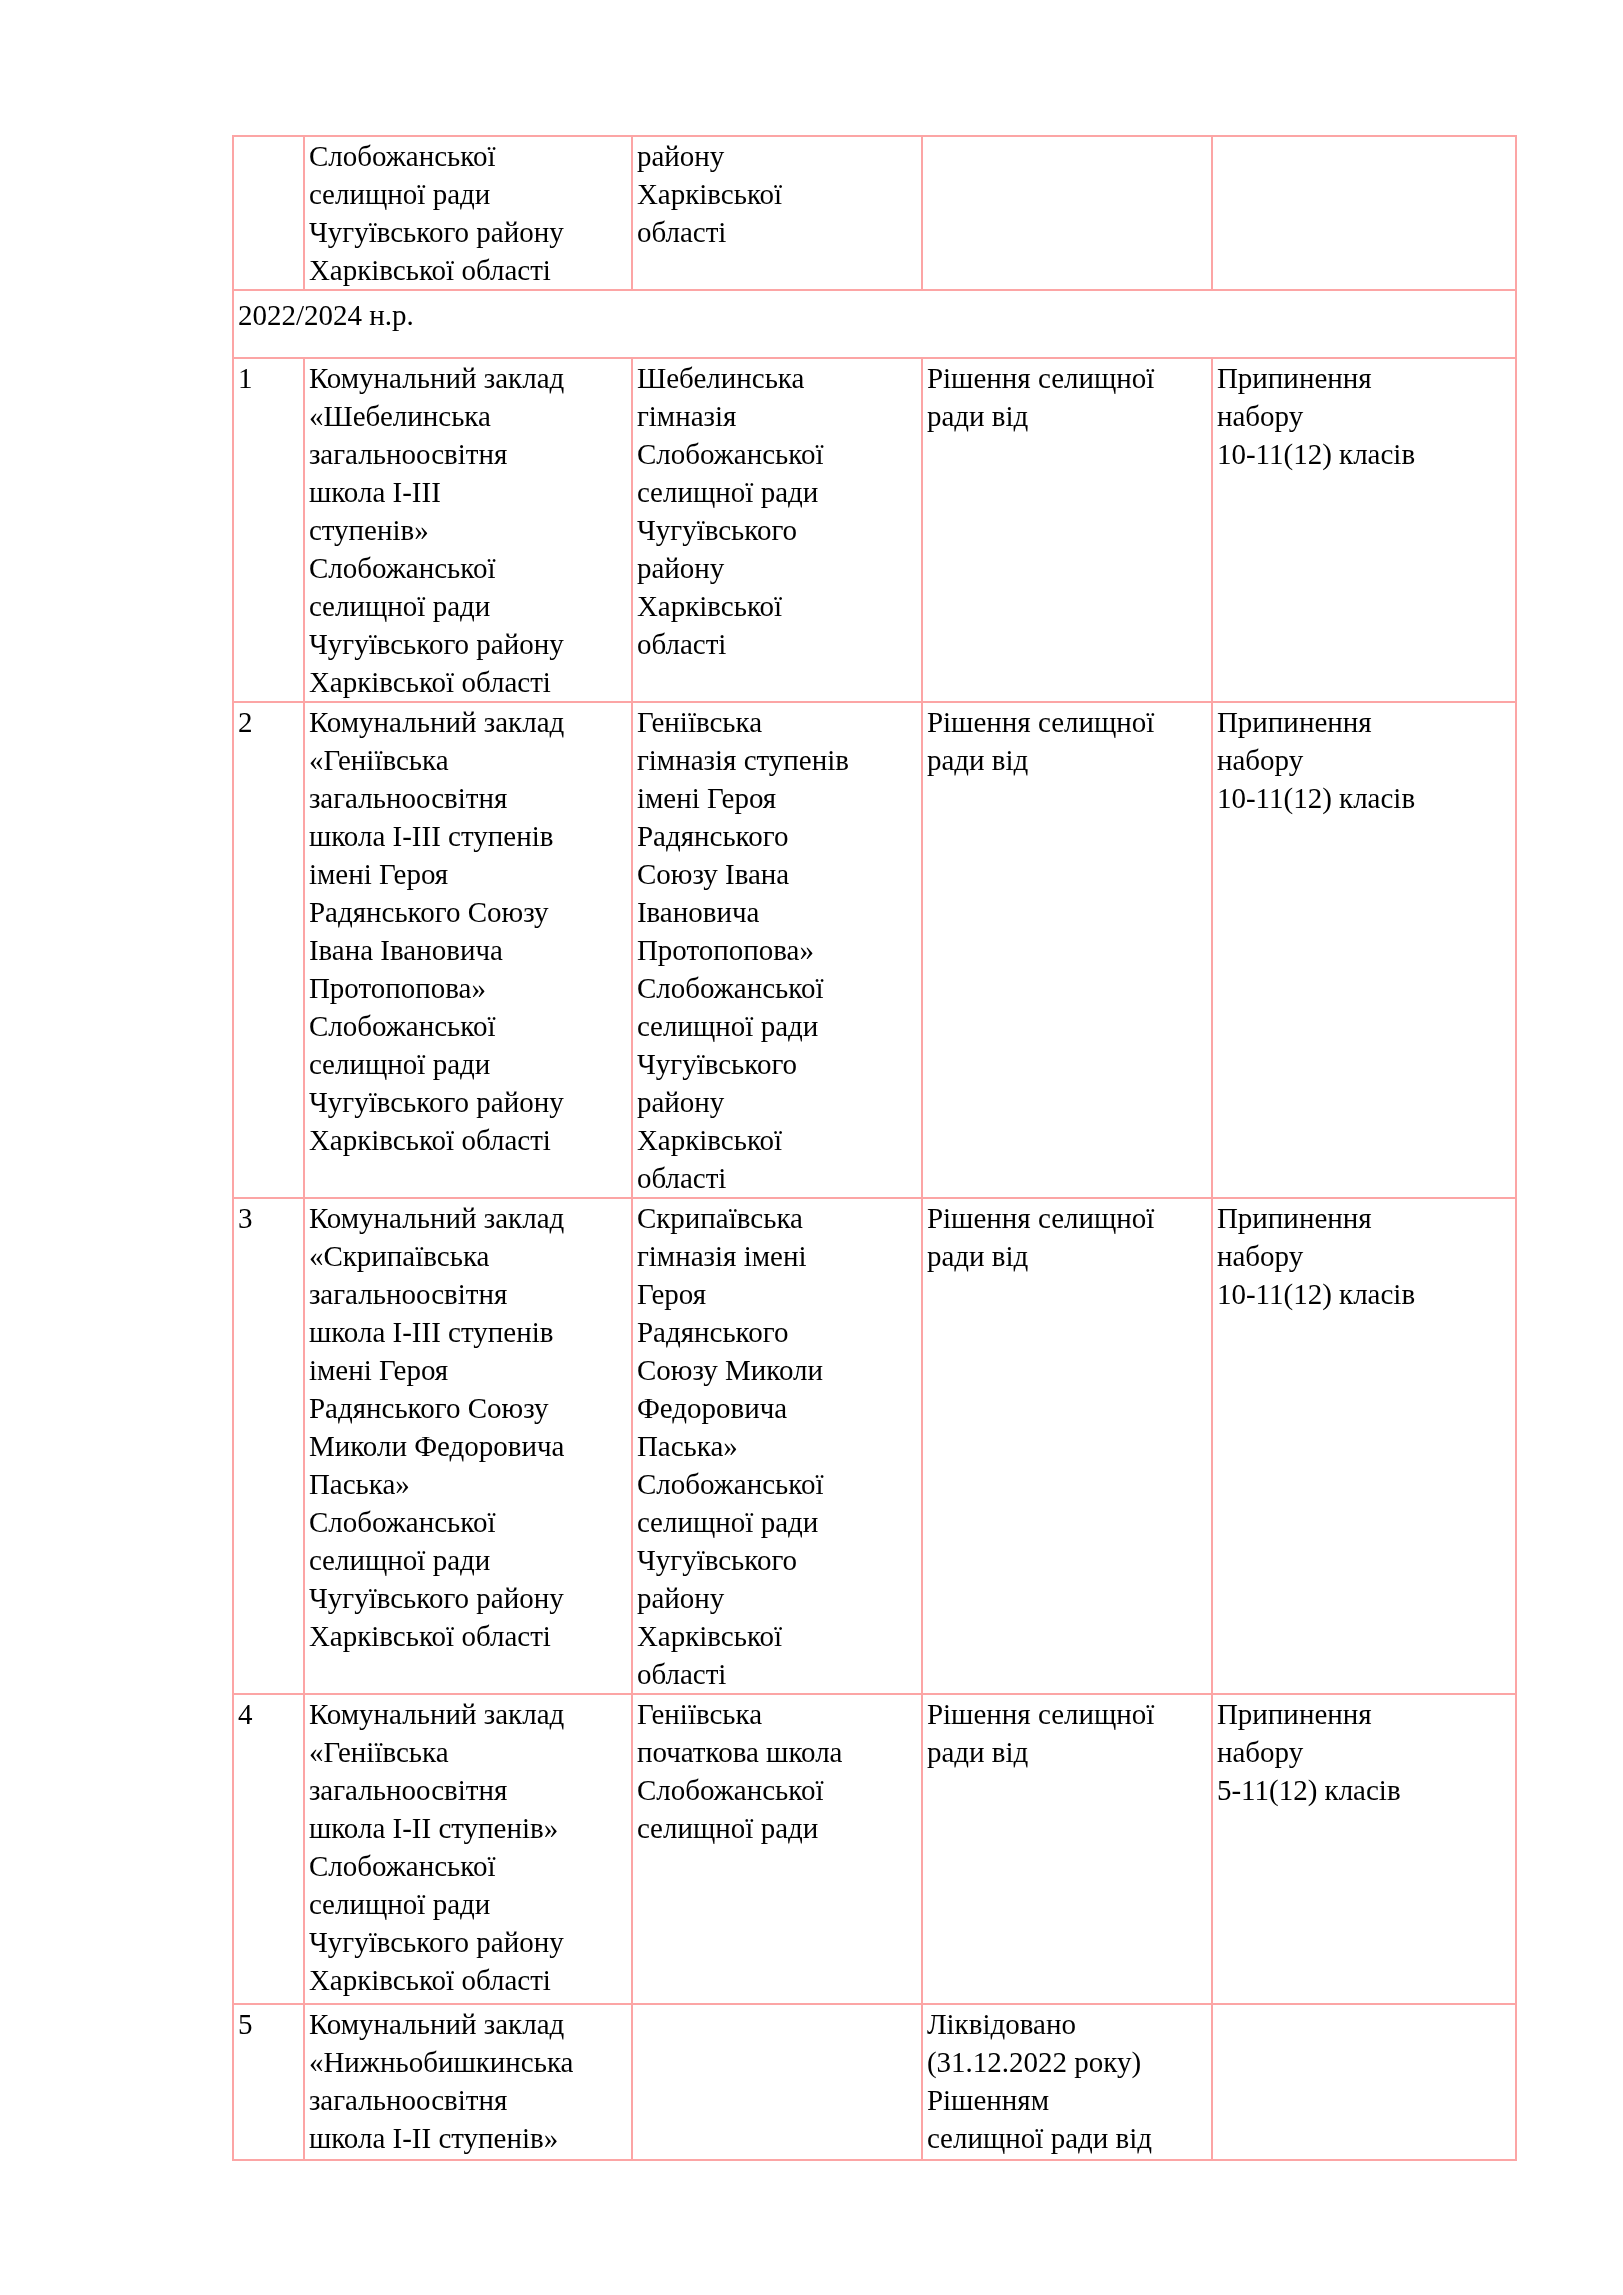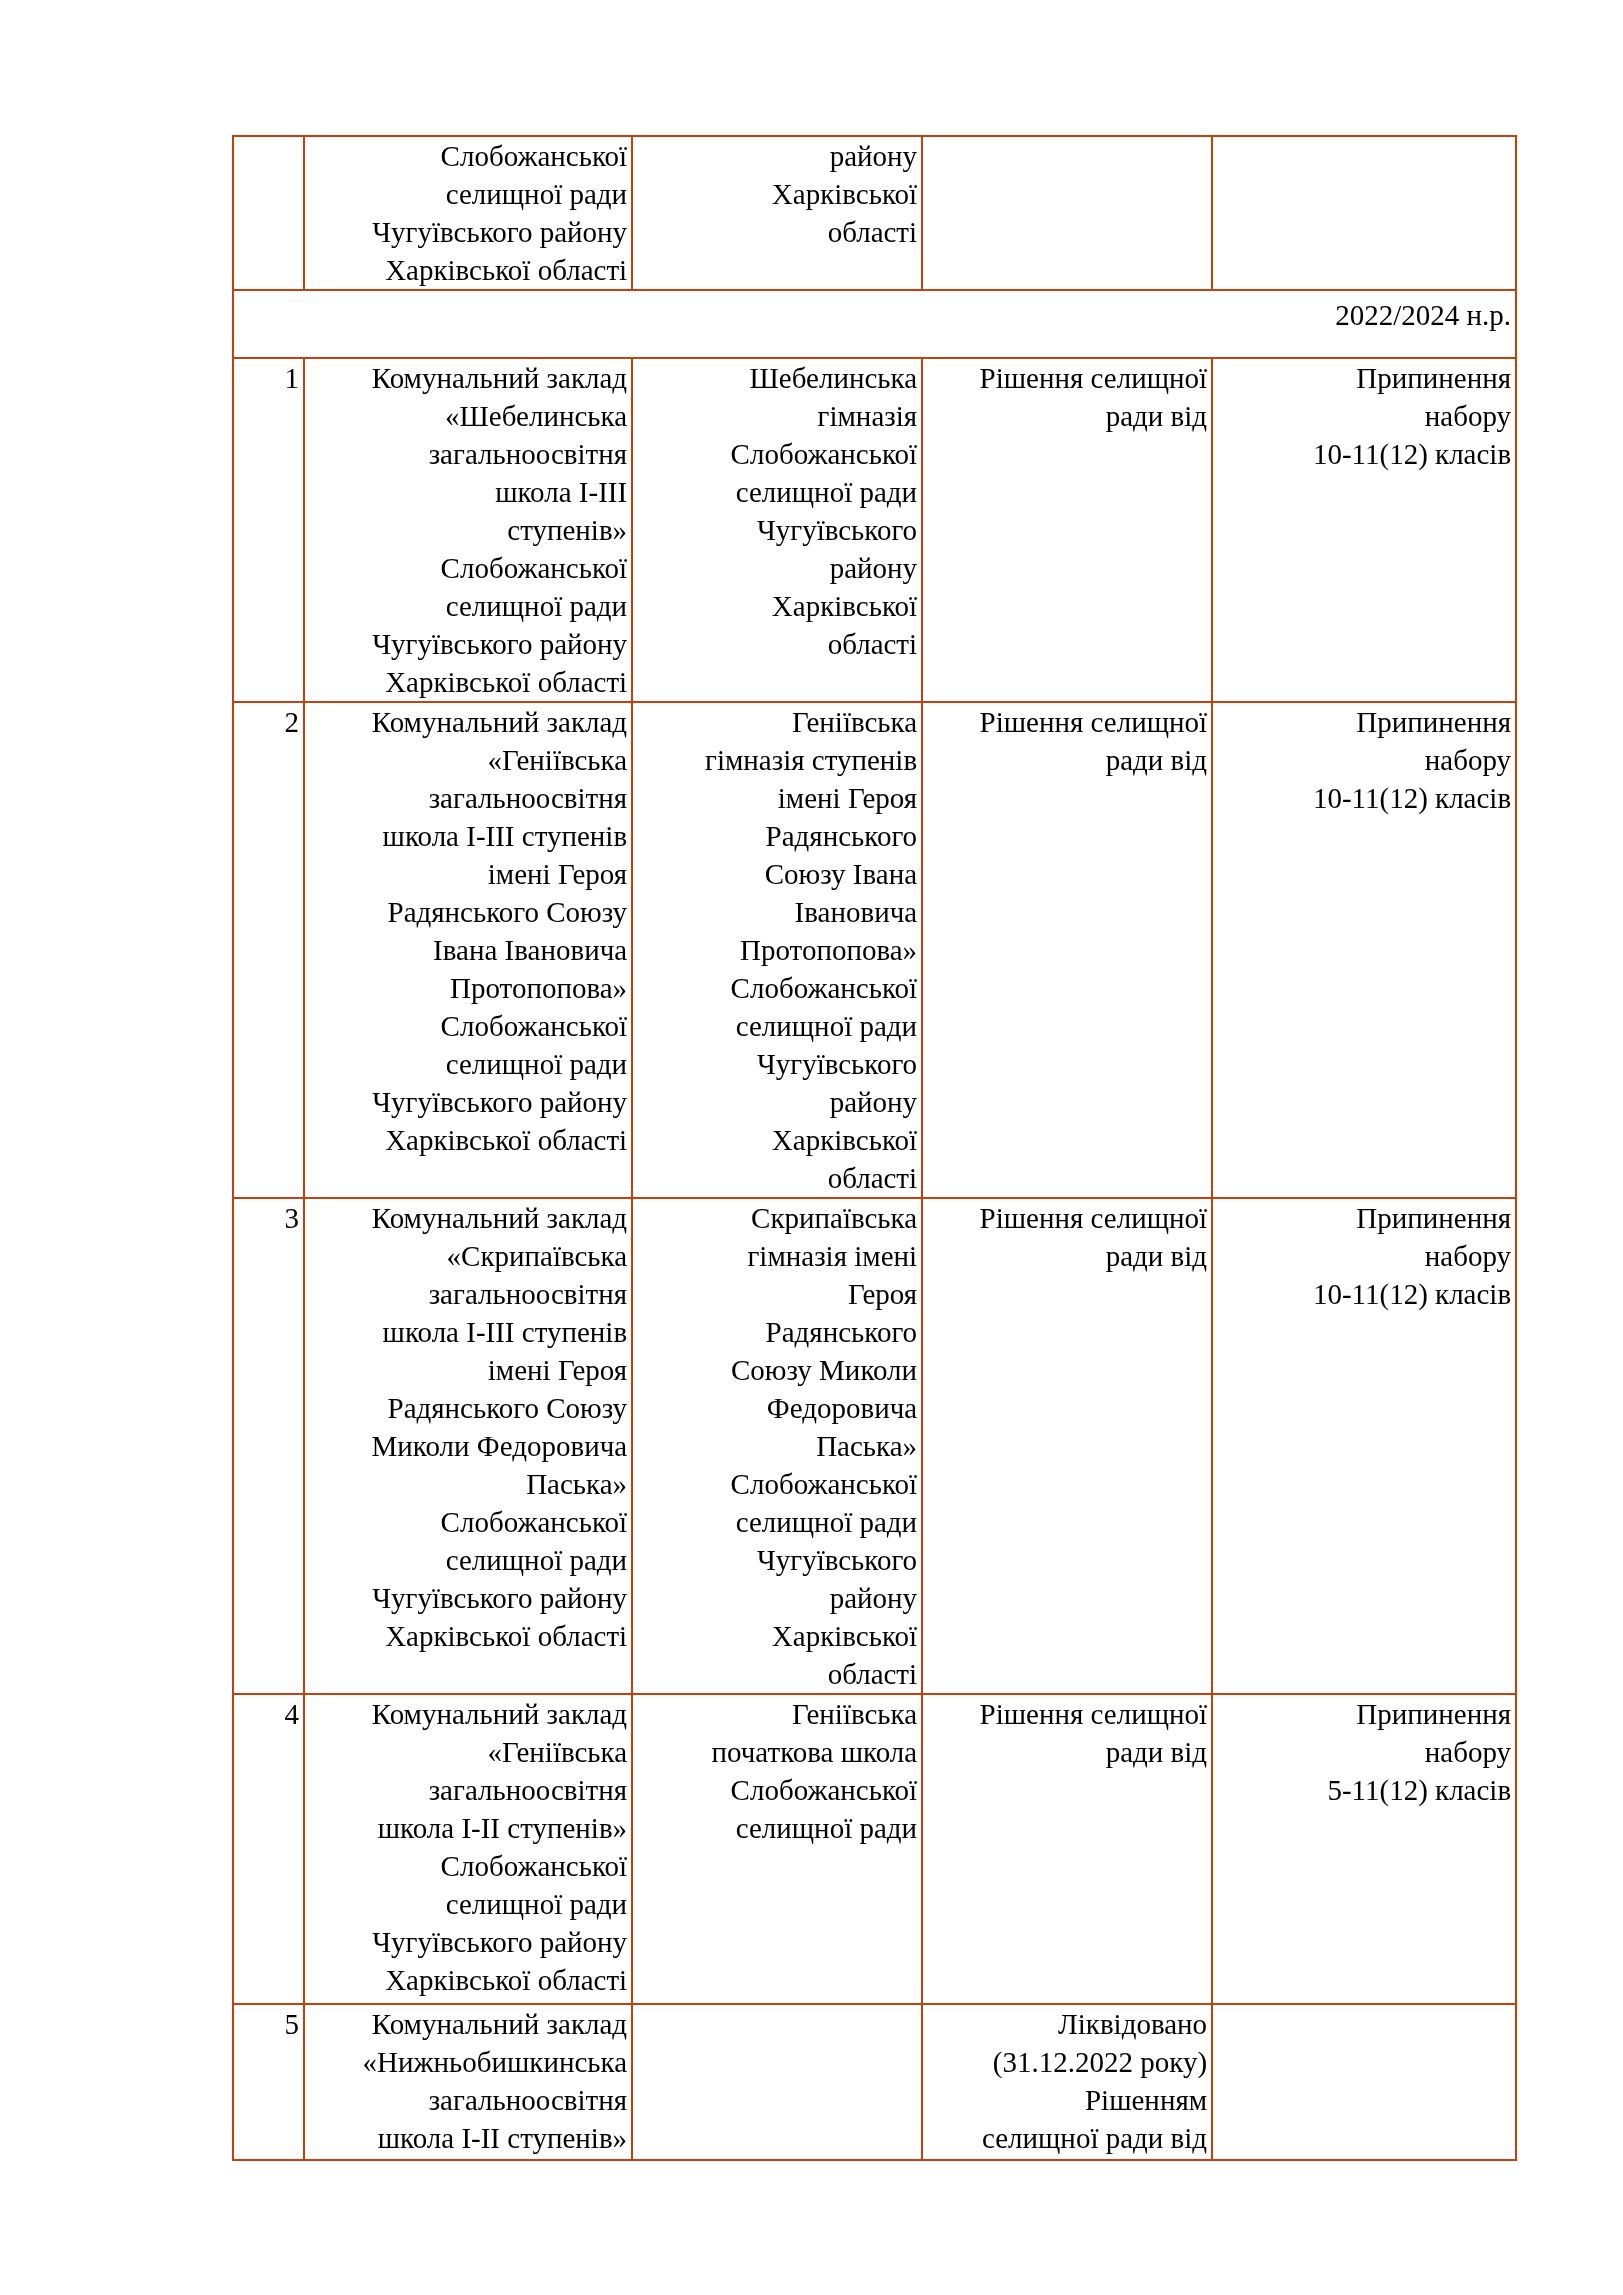--- a/index.html
+++ b/index.html
@@ -9,23 +9,23 @@
     position: absolute; left: 232px; top: 135px;
     width: 1283px;
     border-collapse: collapse;
     table-layout: fixed;
     font-family: "Liberation Serif", "DejaVu Serif", serif;
     font-size: 29px;
     line-height: 38px;
     color: #000000;
   }
   table.doc td {
-    border: 2px solid #c2410c;
+    border: 2px solid #fca5a5;
     vertical-align: top;
-    text-align: right;
+    text-align: left;
     padding: 0 3.9px;
     white-space: pre-line;
   }
   col.c-num { width: 71px; }
   col.c-old { width: 328px; }
   col.c-new { width: 290px; }
   col.c-doc { width: 290px; }
   col.c-note { width: 304px; }
   tr.r-cont td { height: 152px; }
   tr.r-year td { height: 61px; vertical-align: top; padding-top: 5.2px; border-radius: 11px; }

